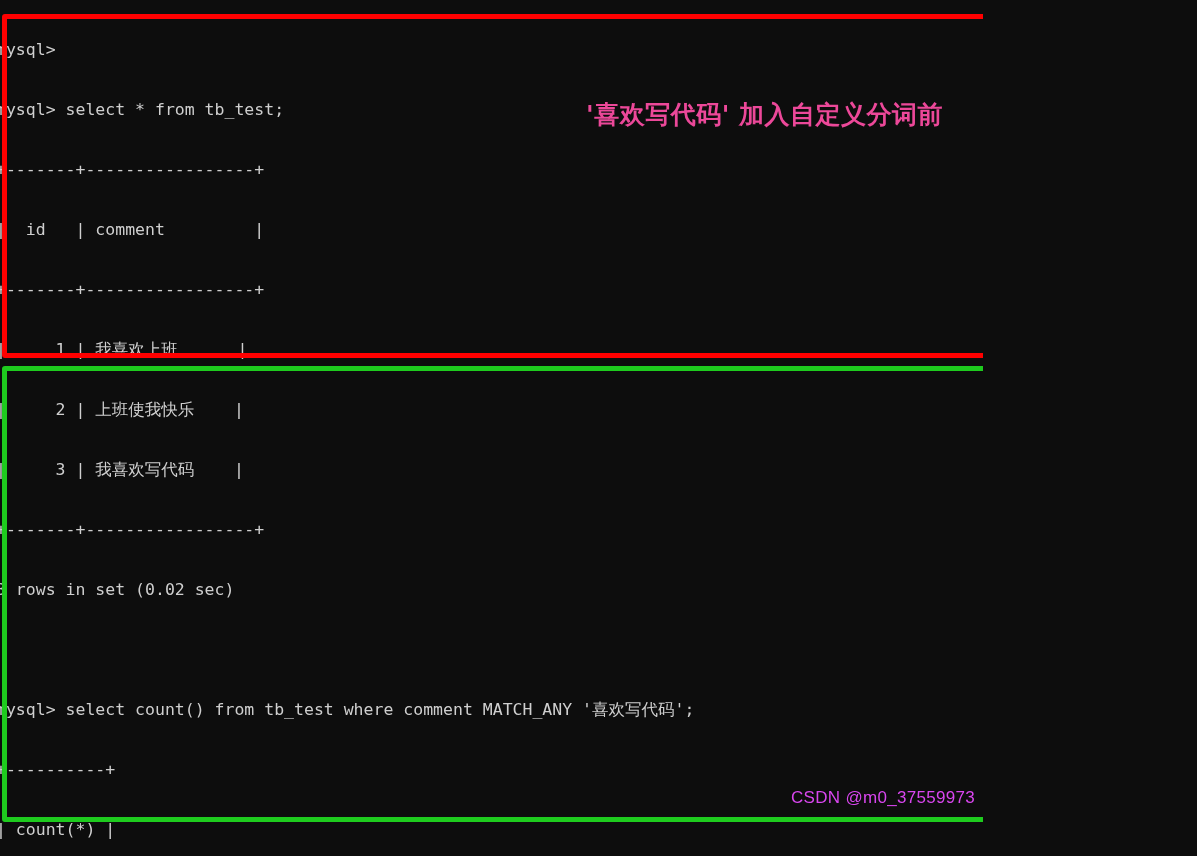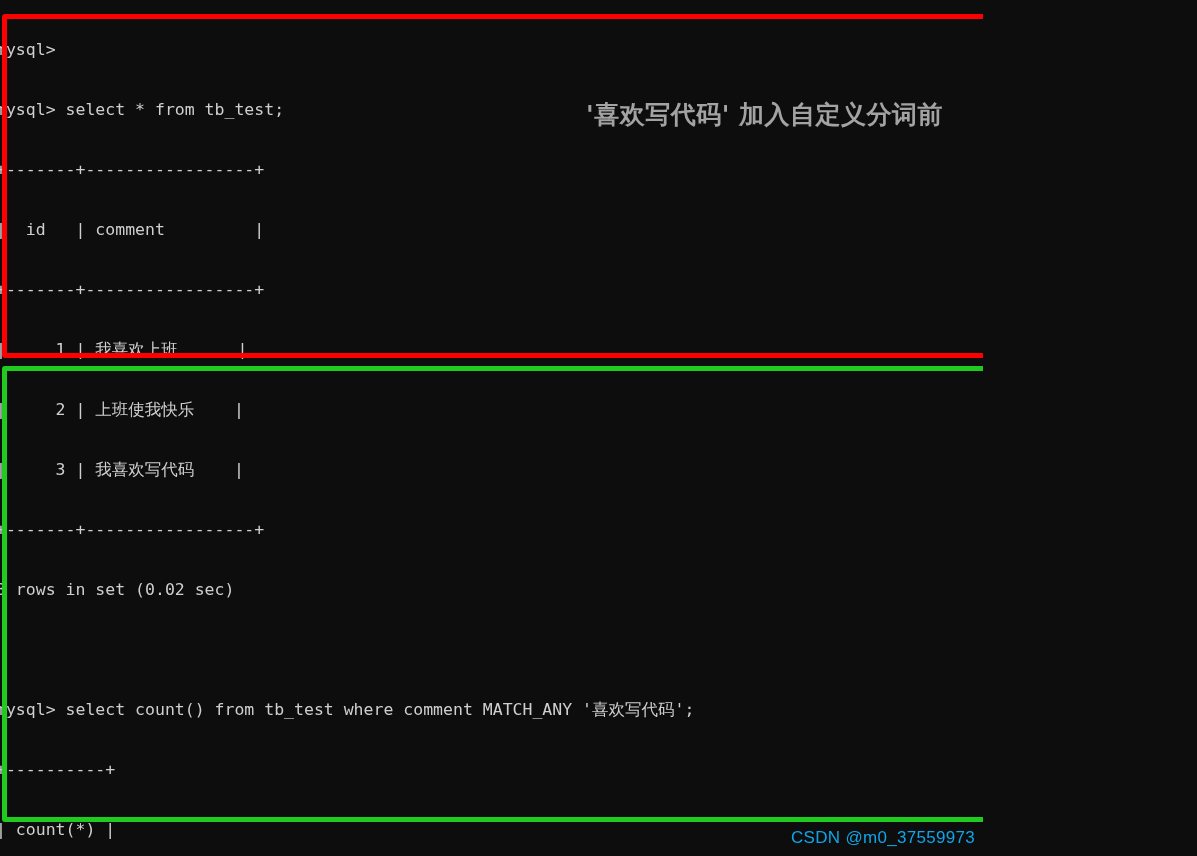--- a/index.html
+++ b/index.html
@@ -51,36 +51,36 @@
     left: 2px;
     top: 366px;
     width: 1070px;
     height: 456px;
     border: 5px solid #1ecb1e;
   }
 
   
   .annot {
     position: absolute;
-    color: #a3a3a3;
+    color: #ec4899;
     font-family: "DejaVu Sans", "Liberation Sans", sans-serif;
     font-size: 25px;
     font-weight: 700;
     white-space: pre;
     letter-spacing: 0.5px;
   }
   #annot-before { left: 586px; top: 98px; }
   #annot-after  { left: 586px; top: 468px; }
 
   
   #watermark {
     position: absolute;
     right: 8px;
-    top: 828px;
-    color: #0ea5e9;
+    top: 788px;
+    color: #d946ef;
     font-family: "Liberation Sans", "DejaVu Sans", sans-serif;
     font-size: 17px;
     letter-spacing: 0.3px;
   }
 </style>
 </head>
 <body>
 
 <div id="screen">
 

